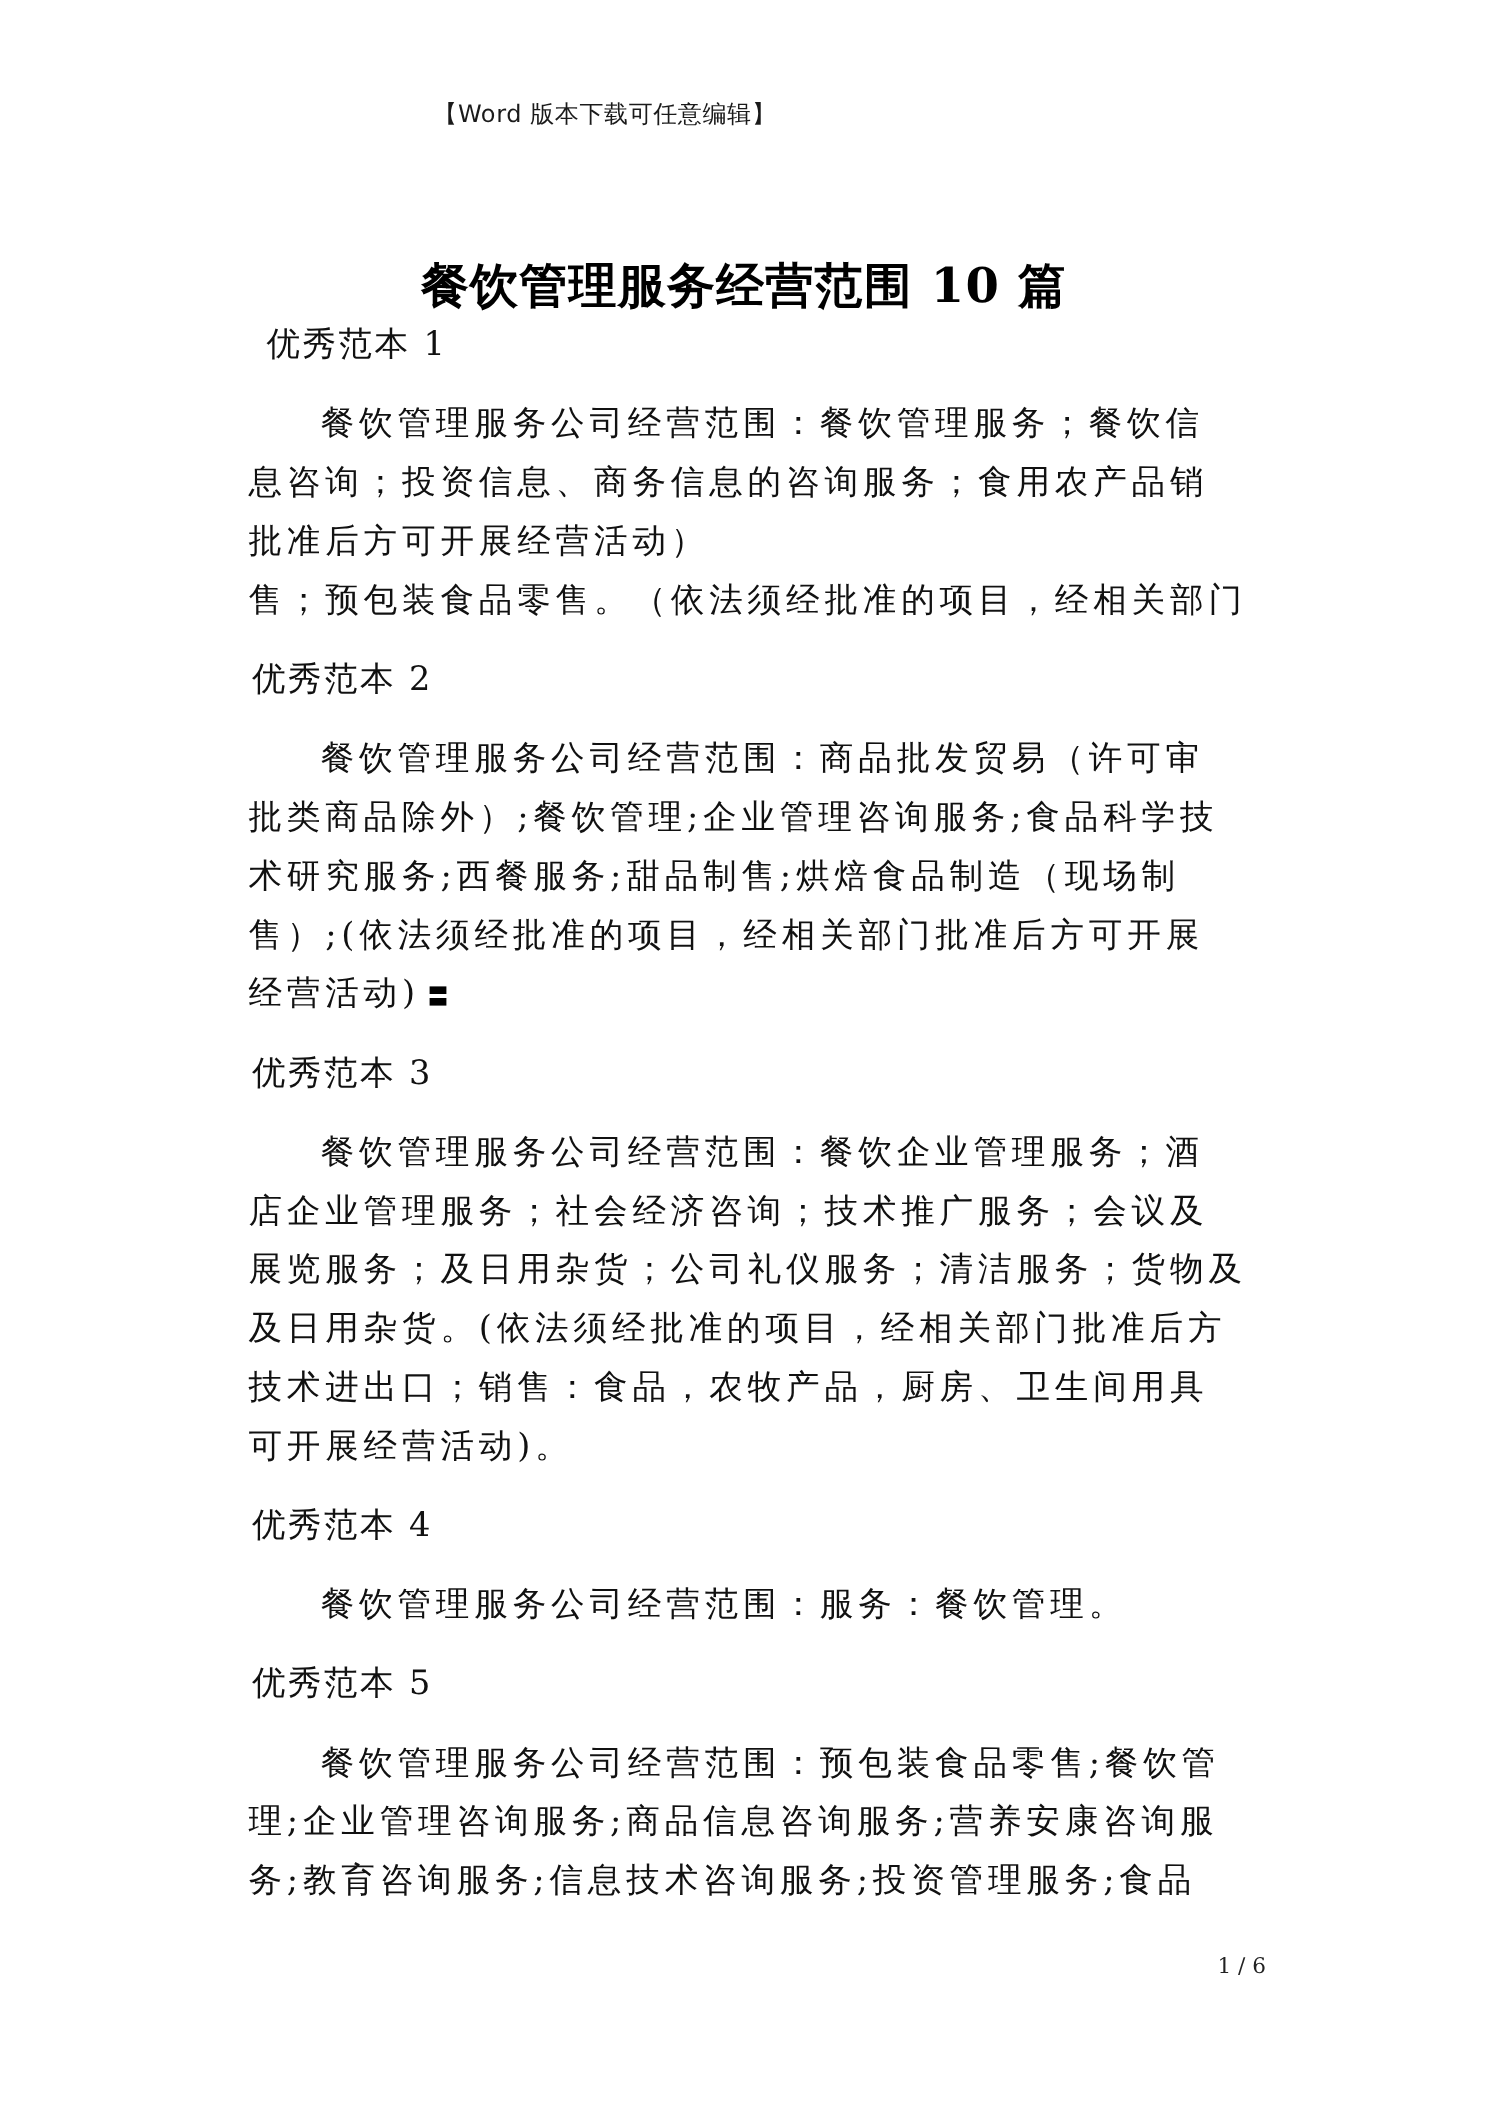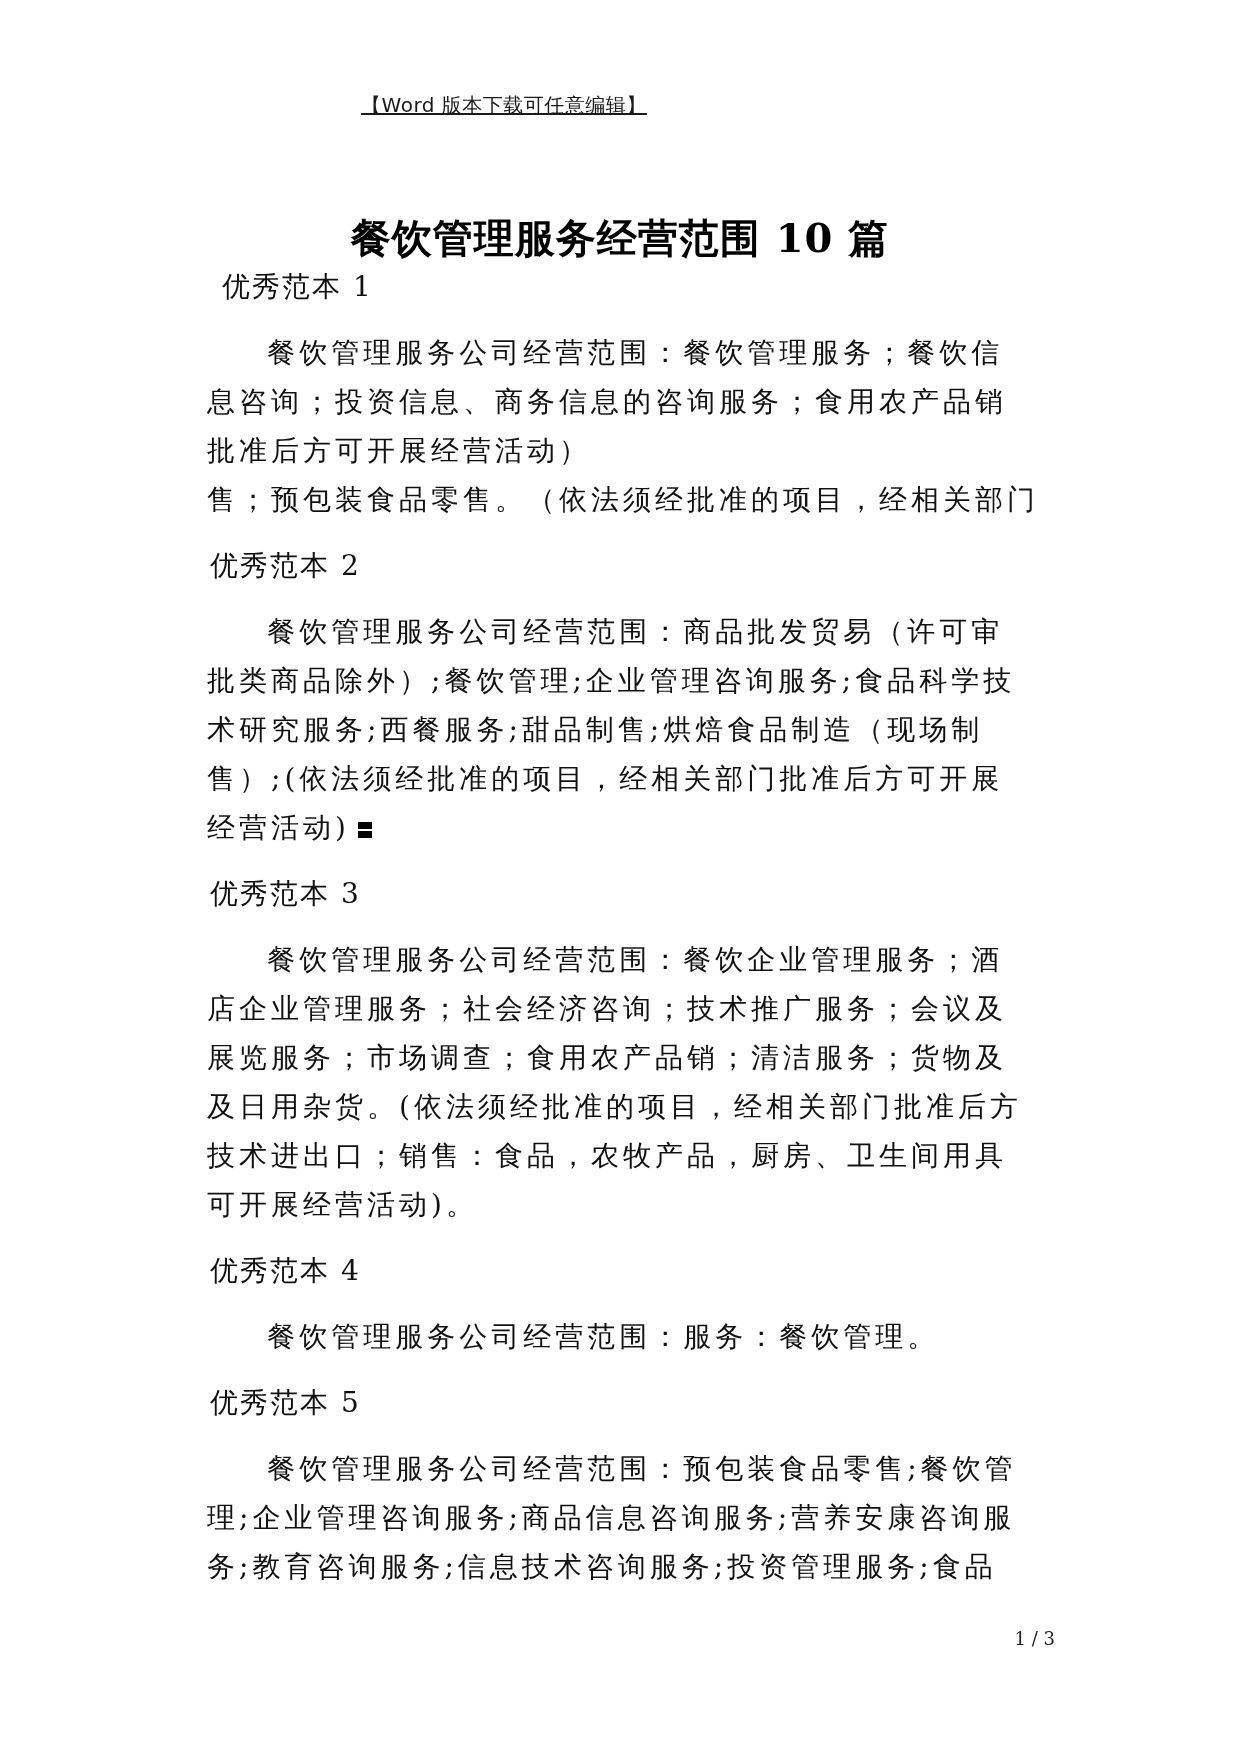--- a/index.html
+++ b/index.html
@@ -2,23 +2,23 @@
 <html><head>
 <meta charset="utf-8">
 <style>
   html, body { margin: 0; padding: 0; background: #ffffff; }
   body {
     width: 1240px; height: 1753px; position: relative; overflow: hidden;
     font-family: "DejaVu Serif", "Liberation Serif", serif;
     color: #111111;
   }
   .page-header {
-    position: absolute; top: 92px; left: 0; width: 1008px; text-align: center;
+    position: absolute; top: 82px; left: 0; width: 1008px; text-align: center;
     font-family: "DejaVu Sans", "Liberation Sans", sans-serif;
-    font-size: 20px; color: #1a1a1a; letter-spacing: 0.5px; text-decoration: underline;
+    font-size: 20px; color: #1a1a1a; letter-spacing: 0.5px;
   }
   .doc-title {
     position: absolute; top: 184px; left: 0; width: 1240px; text-align: center;
     font-size: 40px; font-weight: bold; letter-spacing: 1px; color: #000;
   }
   .content {
     position: absolute; top: 262px; left: 190px; width: 860px;
   }
   .section-heading {
     font-size: 28px; line-height: 49px; height: 49px;
@@ -70,21 +70,21 @@
       <span class="line">售）;(依法须经批准的项目，经相关部门批准后方可开展</span>
       <span class="line"><span>经营活动)</span><span class="marker"></span></span>
     </p>
   </div>
 
   <div>
     <p class="section-heading">优秀范本 3</p>
     <p class="para">
       <span class="line">餐饮管理服务公司经营范围：餐饮企业管理服务；酒</span>
       <span class="line">店企业管理服务；社会经济咨询；技术推广服务；会议及</span>
-      <span class="line">展览服务；市场调查；食用农产品销；清洁服务；货物及</span>
+      <span class="line">展览服务；及日用杂货；公司礼仪服务；清洁服务；货物及</span>
       <span class="line">及日用杂货。(依法须经批准的项目，经相关部门批准后方</span>
       <span class="line">技术进出口；销售：食品，农牧产品，厨房、卫生间用具</span>
       <span class="line">可开展经营活动)。</span>
     </p>
   </div>
 
   <div>
     <p class="section-heading">优秀范本 4</p>
     <p class="para">
       <span class="line">餐饮管理服务公司经营范围：服务：餐饮管理。</span>
@@ -95,13 +95,13 @@
     <p class="section-heading">优秀范本 5</p>
     <p class="para">
       <span class="line">餐饮管理服务公司经营范围：预包装食品零售;餐饮管</span>
       <span class="line">理;企业管理咨询服务;商品信息咨询服务;营养安康咨询服</span>
       <span class="line">务;教育咨询服务;信息技术咨询服务;投资管理服务;食品</span>
     </p>
   </div>
 
 </div>
 
-<div class="page-number">1 / 3</div>
+<div class="page-number">1 / 6</div>
 
 </body></html>

